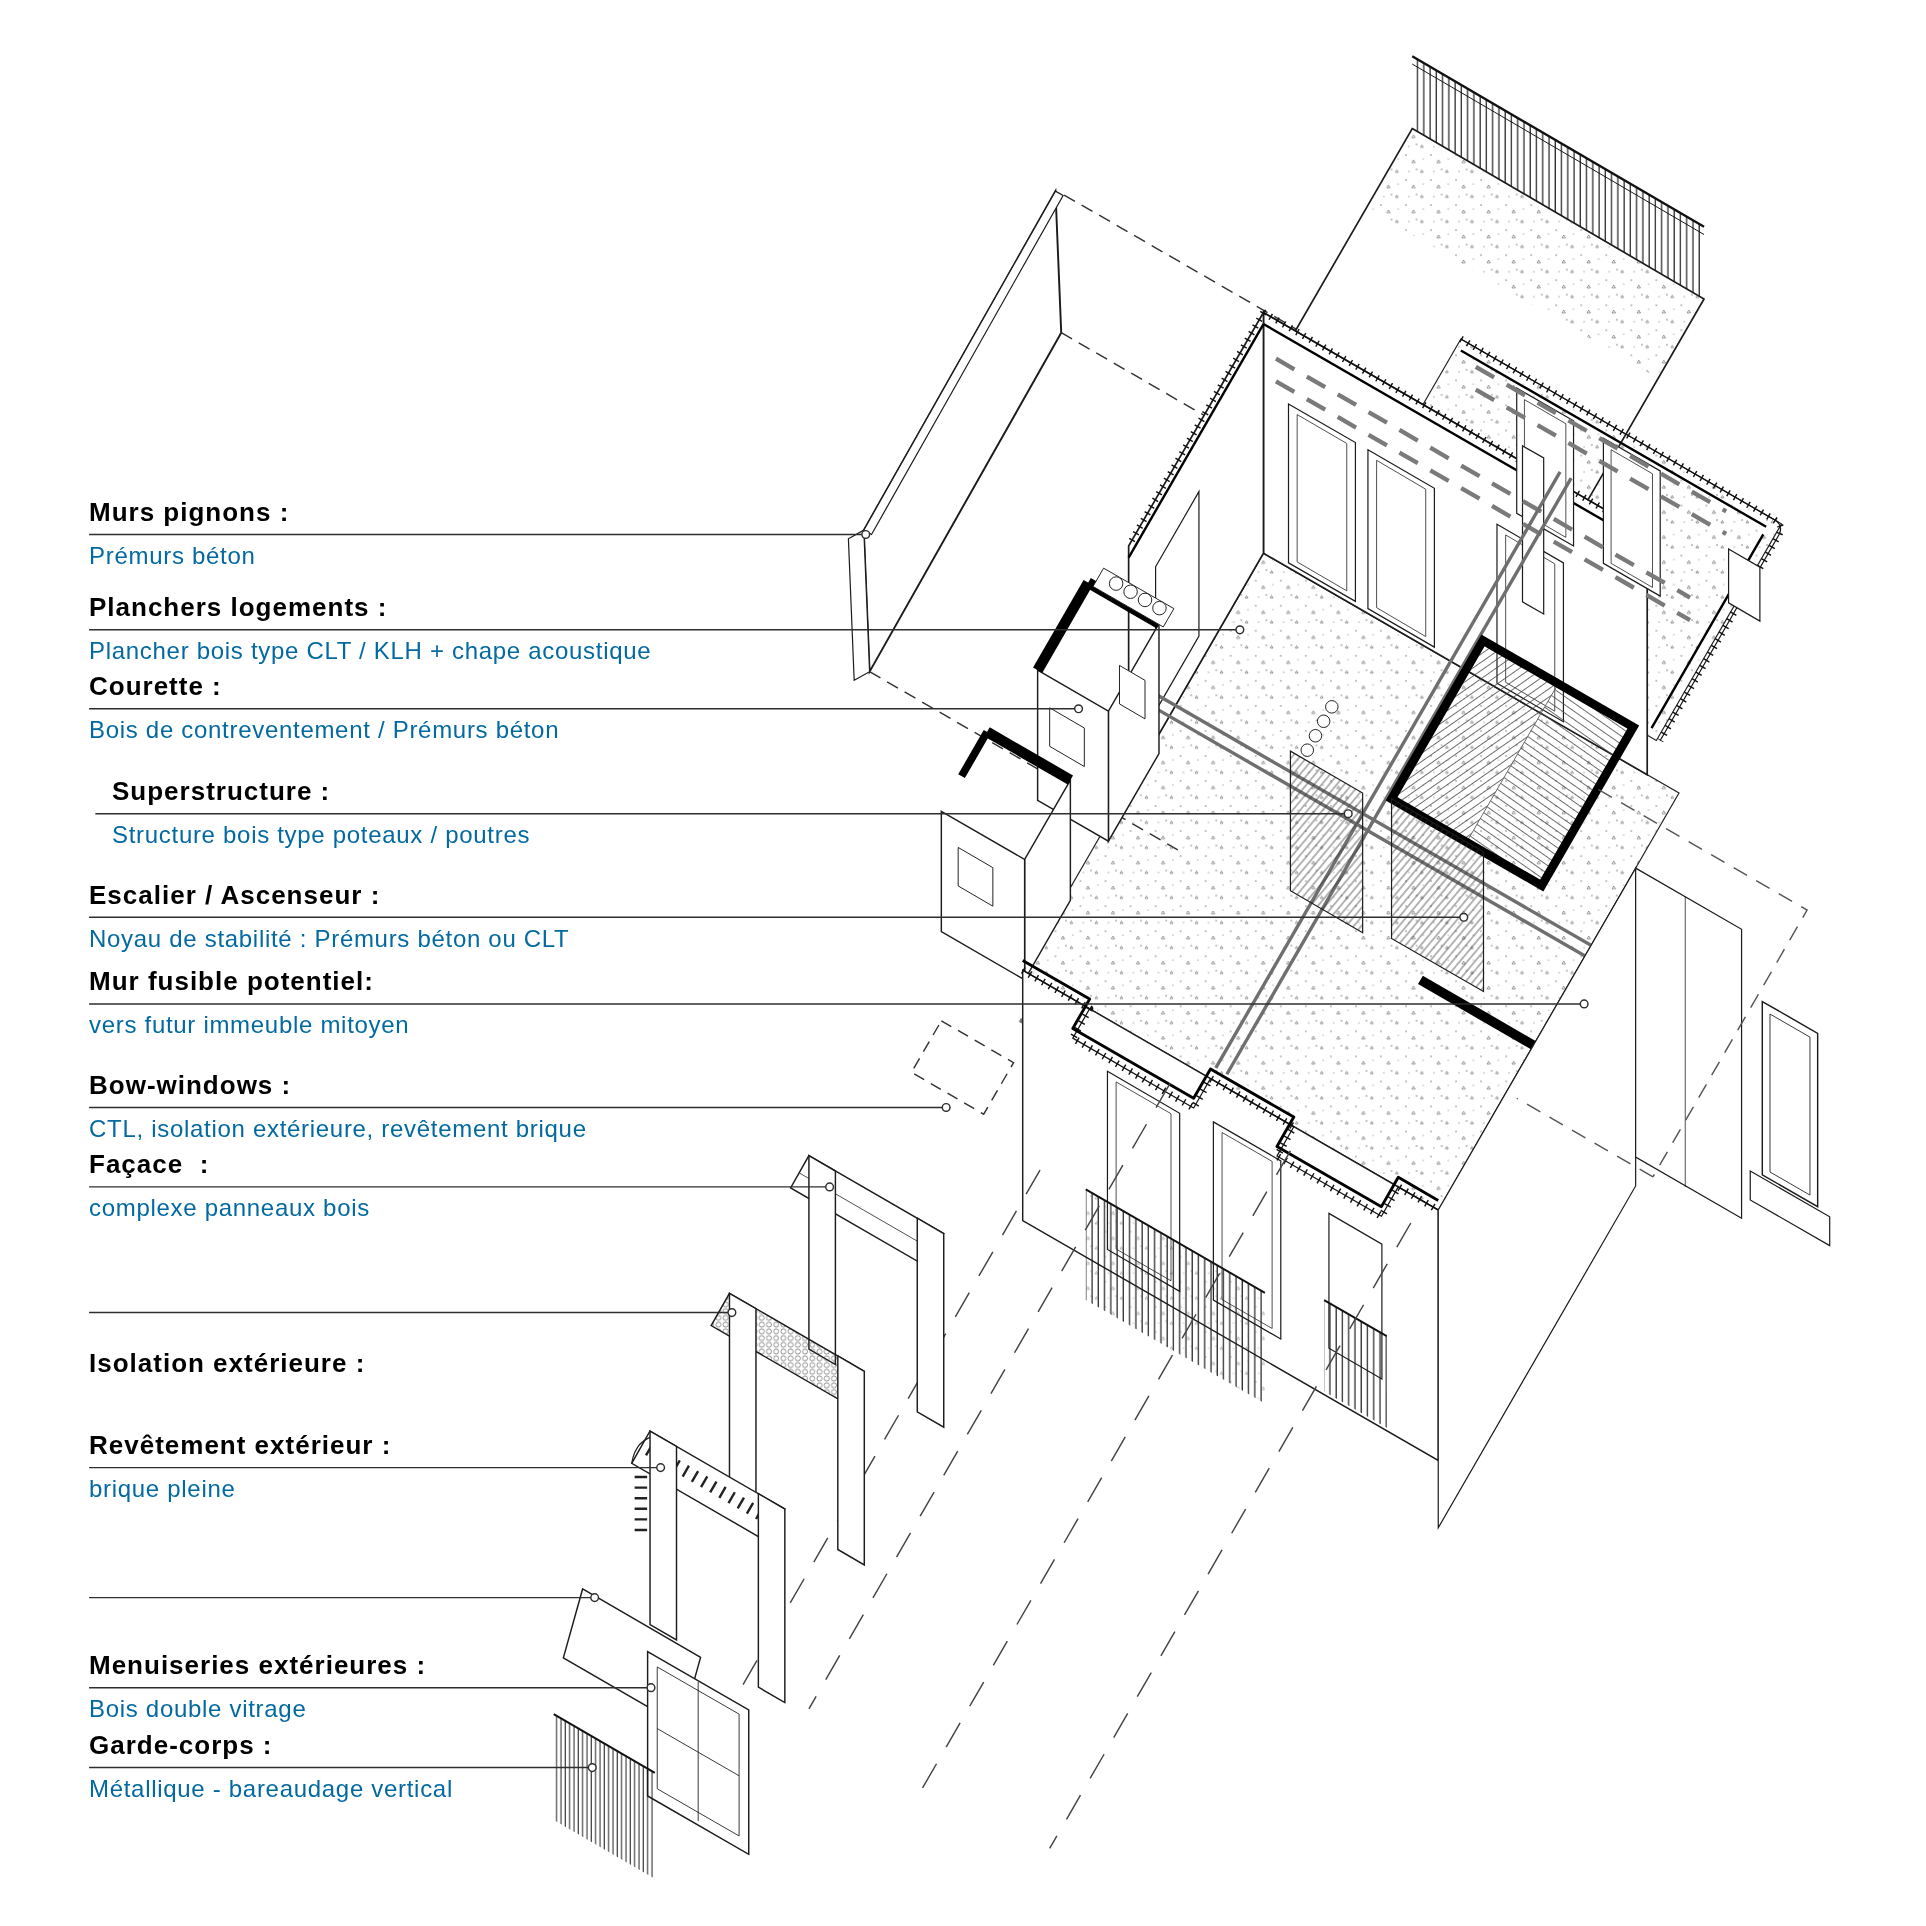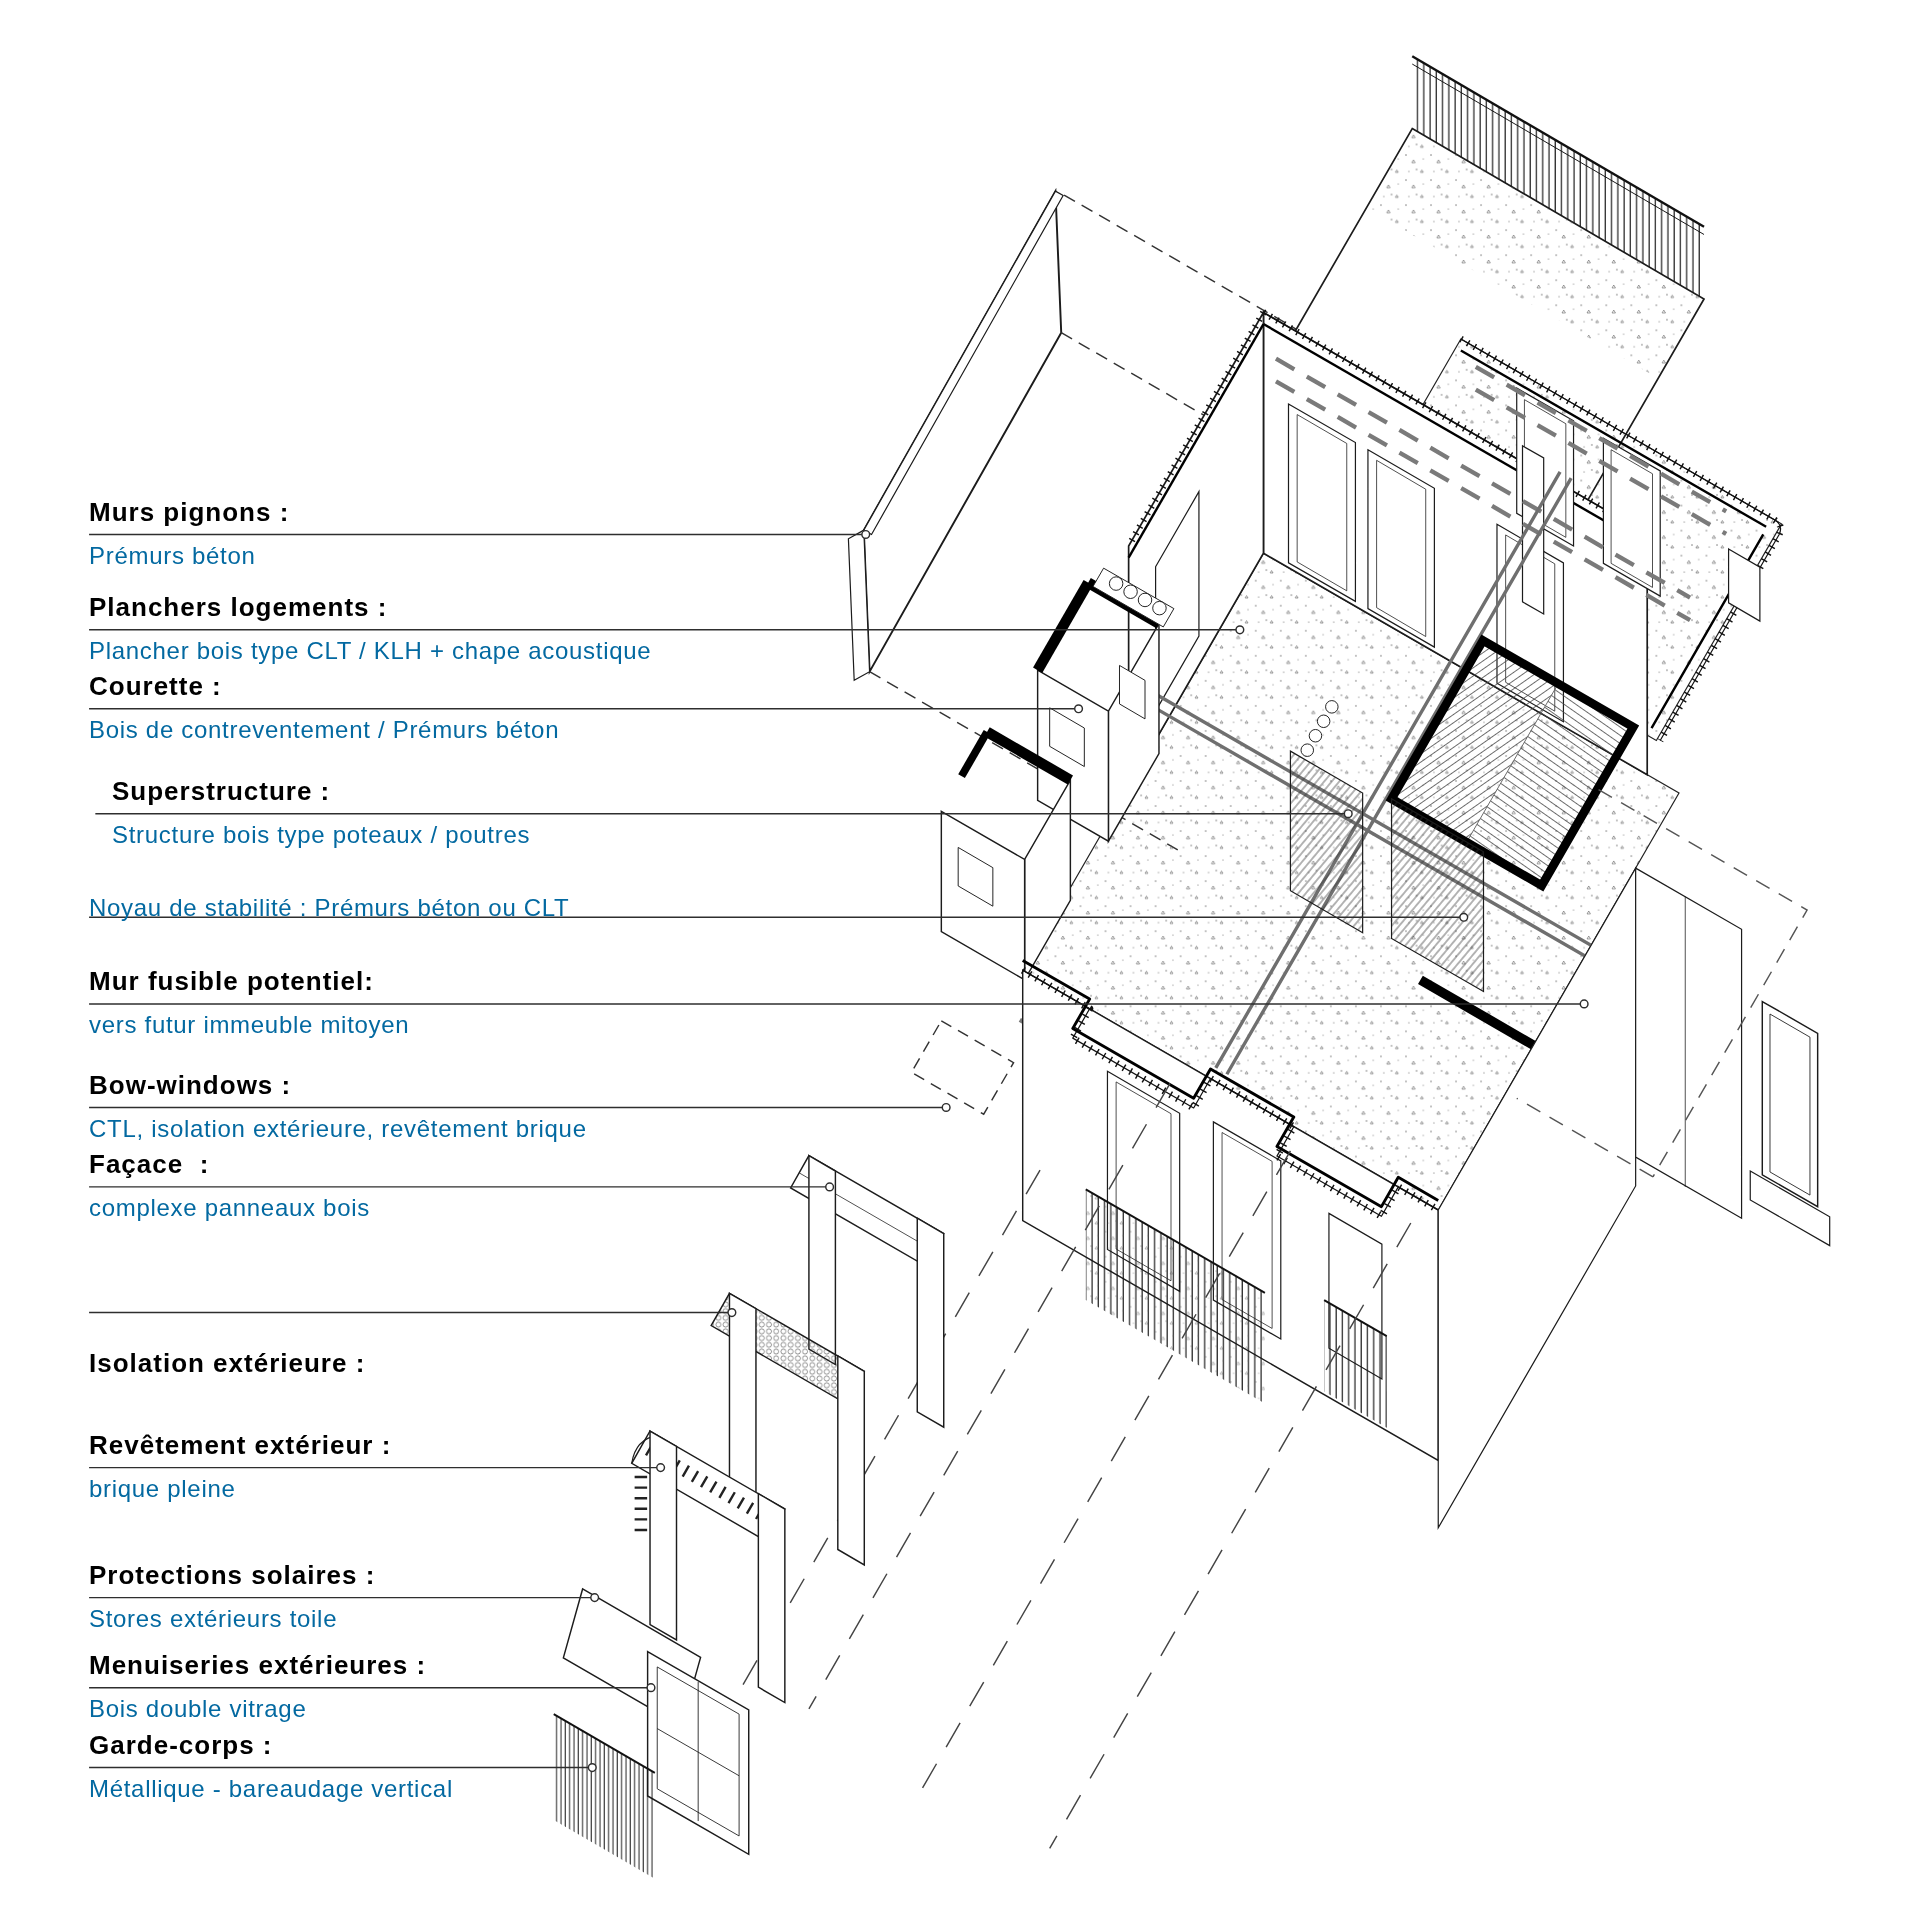--- a/index.html
+++ b/index.html
@@ -263,20 +263,21 @@
 </div>
 <div class="lbl" style="top:671px">
   <div class="t">Courette :</div>
   <div class="s">Bois de contreventement / Prémurs béton</div>
 </div>
 <div class="lbl" style="top:776px;left:112px">
   <div class="t">Superstructure :</div>
   <div class="s">Structure bois type poteaux / poutres</div>
 </div>
 <div class="lbl" style="top:880px">
+  <div class="t">Escalier / Ascenseur :</div>
   <div class="s">Noyau de stabilité : Prémurs béton ou CLT</div>
 </div>
 <div class="lbl" style="top:966px">
   <div class="t">Mur fusible potentiel:</div>
   <div class="s">vers futur immeuble mitoyen</div>
 </div>
 <div class="lbl" style="top:1149px">
   <div class="t">Façace  :</div>
   <div class="s">complexe panneaux bois</div>
 </div>
@@ -284,24 +285,20 @@
   <div class="t">Bow-windows :</div>
   <div class="s">CTL, isolation extérieure, revêtement brique</div>
 </div>
 <div class="lbl" style="top:1348px">
   <div class="t">Isolation extérieure :</div>
 </div>
 <div class="lbl" style="top:1430px">
   <div class="t">Revêtement extérieur :</div>
   <div class="s">brique pleine</div>
 </div>
-<div class="lbl" style="top:1560px">
-  <div class="t">Protections solaires :</div>
-  <div class="s">Stores extérieurs toile</div>
-</div>
 <div class="lbl" style="top:1650px">
   <div class="t">Menuiseries extérieures :</div>
   <div class="s">Bois double vitrage</div>
 </div>
 <div class="lbl" style="top:1730px">
   <div class="t">Garde-corps :</div>
   <div class="s">Métallique - bareaudage vertical</div>
 </div>
 
 </div>

